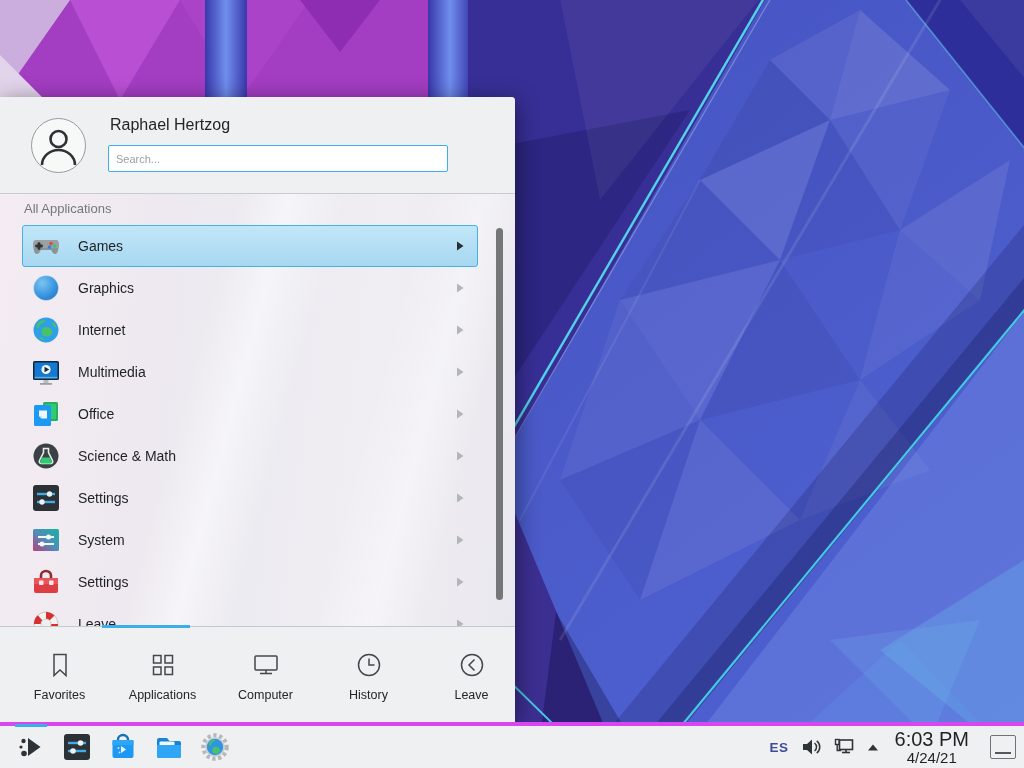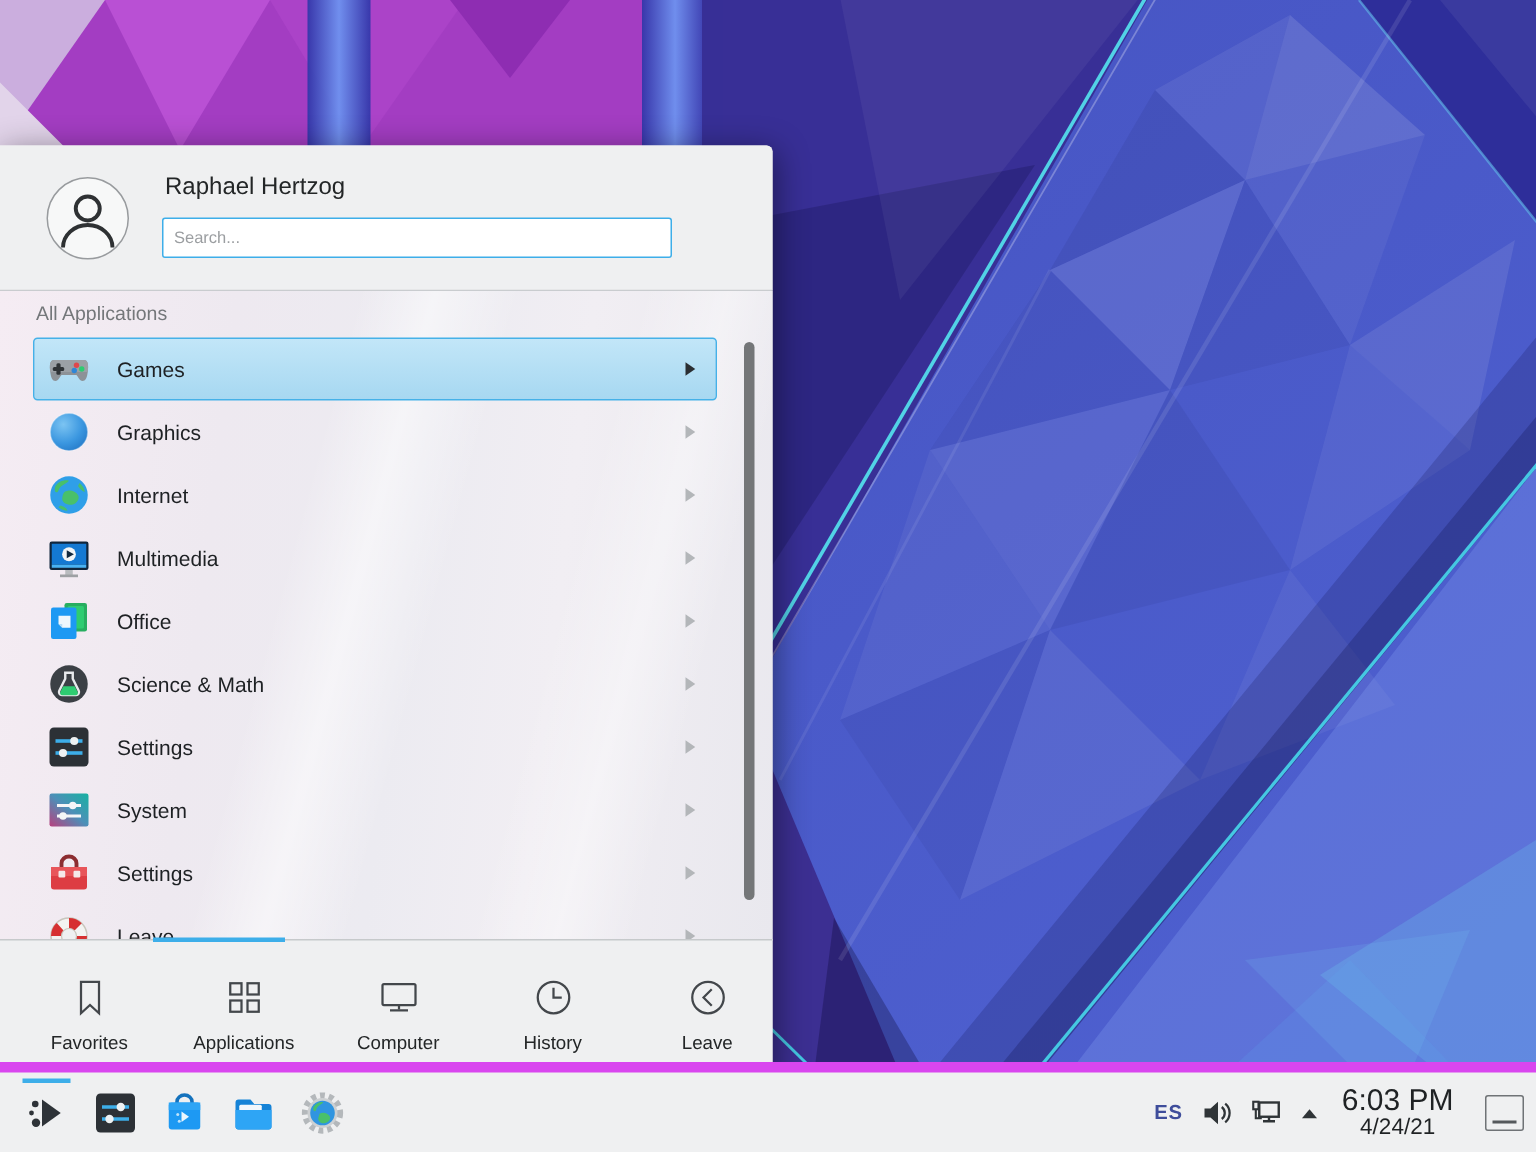--- a/index.html
+++ b/index.html
@@ -42,22 +42,22 @@
 
   .kickoff-tabs{position:absolute;bottom:0;left:0;right:0;height:95px;background:#eff0f1;
     border-top:1px solid #c6c9cb;display:flex;}
   .tab{flex:1;display:flex;flex-direction:column;align-items:center;justify-content:center;gap:8px;padding-top:3px;padding-left:16px;}
   .tab-icon{width:30px;height:30px;}
   .tab-icon svg{width:30px;height:30px;display:block;stroke:#43474b;fill:none;stroke-width:1.5;}
   .tab-label{font-size:12.5px;color:#232627;}
   .tab-indicator{position:absolute;top:-2px;left:102px;width:88px;height:3px;background:#3daee9;}
 
   
-  .taskbar{position:absolute;left:0;bottom:0;width:1024px;height:60px;box-sizing:border-box;z-index:3;
-    background:#eff0f1;border-top:7px solid #d946ef;display:flex;align-items:center;padding:0 8px;}
+  .taskbar{position:absolute;left:0;bottom:0;width:1024px;height:46px;box-sizing:border-box;z-index:3;
+    background:#eff0f1;border-top:4px solid #d946ef;display:flex;align-items:center;padding:0 8px;}
   .task-btn{position:relative;width:34px;height:34px;margin:0 6px;display:flex;align-items:center;justify-content:center;}
   .task-btn svg{width:32px;height:32px;display:block;}
   .task-btn.active::before{content:'';position:absolute;top:-6px;left:1px;right:1px;height:3px;background:#3daee9;}
   .tray{margin-left:auto;display:flex;align-items:center;gap:11px;}
   .kb-layout{font-size:13.5px;font-weight:bold;color:#3e4d9b;letter-spacing:.5px;}
   .tray-icon{width:22px;height:22px;display:flex;align-items:center;justify-content:center;}
   .tray-icon svg{width:22px;height:22px;display:block;}
   .caret{width:14px;height:12px;}
   .clock{text-align:center;line-height:1.02;color:#1f2224;margin:0 4px;}
   .clock-time{font-size:20px;}

